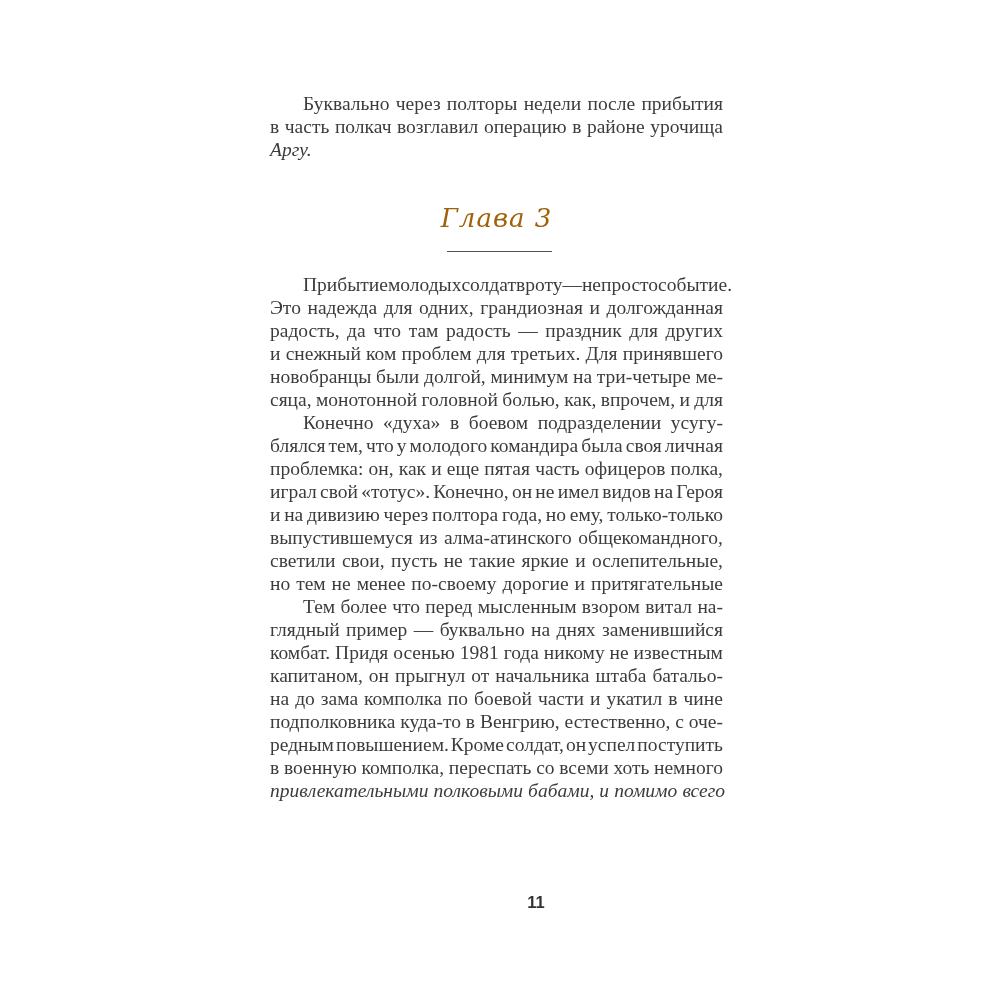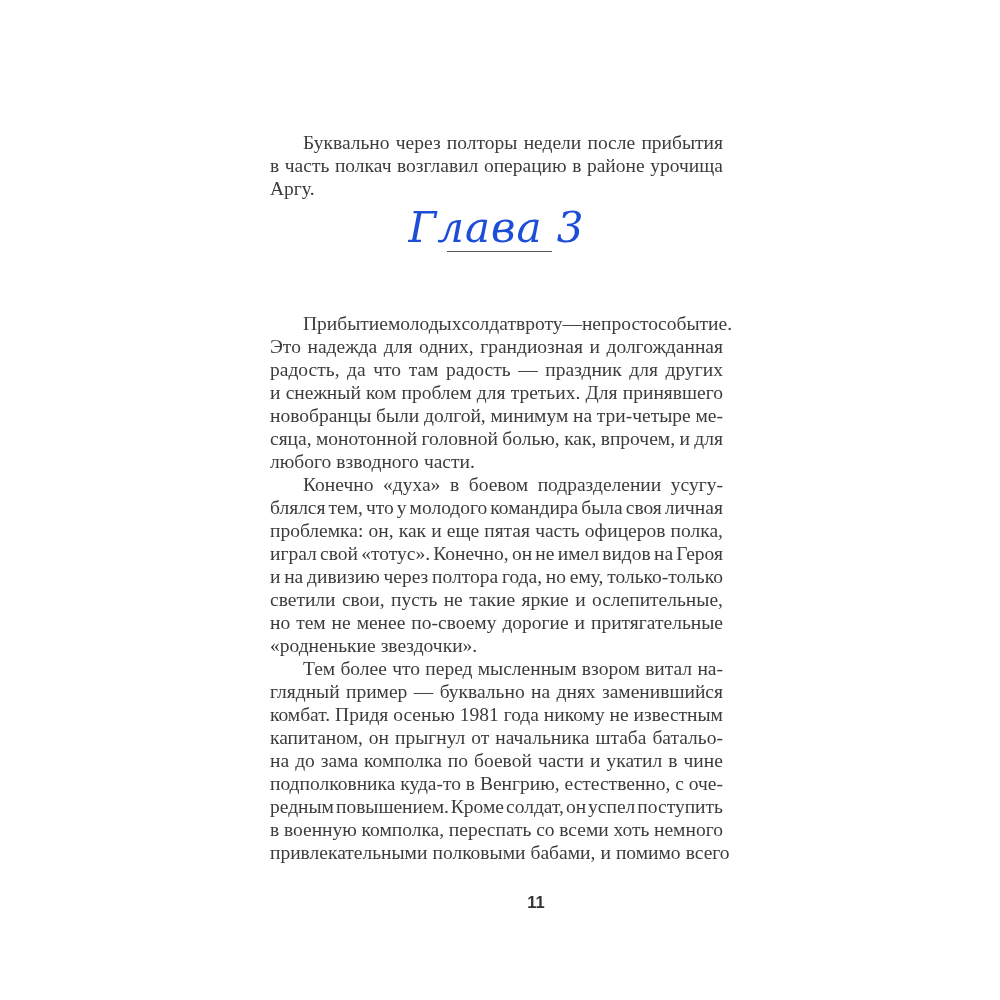--- a/index.html
+++ b/index.html
@@ -9,51 +9,51 @@
     background: #ffffff;
     position: relative;
     font-family: "Liberation Serif", serif;
     color: #3c3c3c;
     overflow: hidden;
   }
   .column {
     position: absolute;
     left: 270px;
     width: 453px;
-    margin-top: 39px;
   }
   .intro { top: 92px; }
   .body-text { top: 273px; }
   .line {
     display: flex;
     justify-content: space-between;
     line-height: 23px;
     height: 23px;
     font-size: 19.5px;
     white-space: nowrap;
   }
   .line.last {
     justify-content: flex-start;
     gap: 0.26em;
+    font-style: italic;
   }
   .line.first { padding-left: 33px; }
   .heading-wrap {
     position: absolute;
     left: 270px;
     width: 453px;
     top: 203px;
     text-align: center;
   }
   .chapter-heading {
     font-family: "DejaVu Serif", serif;
     font-style: italic;
     font-weight: 400;
-    font-size: 42px;
+    font-size: 26px;
     letter-spacing: 1px;
-    color: #1d4ed8;
+    color: #a16207;
   }
   .heading-rule {
     position: absolute;
     left: 447px;
     top: 251px;
     width: 105px;
     height: 1px;
     background: #555555;
   }
   .page-number {
@@ -159,25 +159,20 @@
         <div class="line">
           <span>сяца,</span>
           <span>монотонной</span>
           <span>головной</span>
           <span>болью,</span>
           <span>как,</span>
           <span>впрочем,</span>
           <span>и</span>
           <span>для</span>
         </div>
-        <div class="line last">
-          <span>любого</span>
-          <span>взводного</span>
-          <span>части.</span>
-        </div>
       </div>
     <div>
         <div class="line first">
           <span>Конечно</span>
           <span>«духа»</span>
           <span>в</span>
           <span>боевом</span>
           <span>подразделении</span>
           <span>усугу-</span>
         </div>
@@ -220,42 +215,44 @@
           <span>на</span>
           <span>дивизию</span>
           <span>через</span>
           <span>полтора</span>
           <span>года,</span>
           <span>но</span>
           <span>ему,</span>
           <span>только-только</span>
         </div>
         <div class="line">
+          <span>выпустившемуся</span>
+          <span>из</span>
+          <span>алма-атинского</span>
+          <span>общекомандного,</span>
+        </div>
+        <div class="line">
           <span>светили</span>
           <span>свои,</span>
           <span>пусть</span>
           <span>не</span>
           <span>такие</span>
           <span>яркие</span>
           <span>и</span>
           <span>ослепительные,</span>
         </div>
         <div class="line">
           <span>но</span>
           <span>тем</span>
           <span>не</span>
           <span>менее</span>
           <span>по-своему</span>
           <span>дорогие</span>
           <span>и</span>
           <span>притягательные</span>
-        </div>
-        <div class="line last">
-          <span>«родненькие</span>
-          <span>звездочки».</span>
         </div>
       </div>
     <div>
         <div class="line first">
           <span>Тем</span>
           <span>более</span>
           <span>что</span>
           <span>перед</span>
           <span>мысленным</span>
           <span>взором</span>

